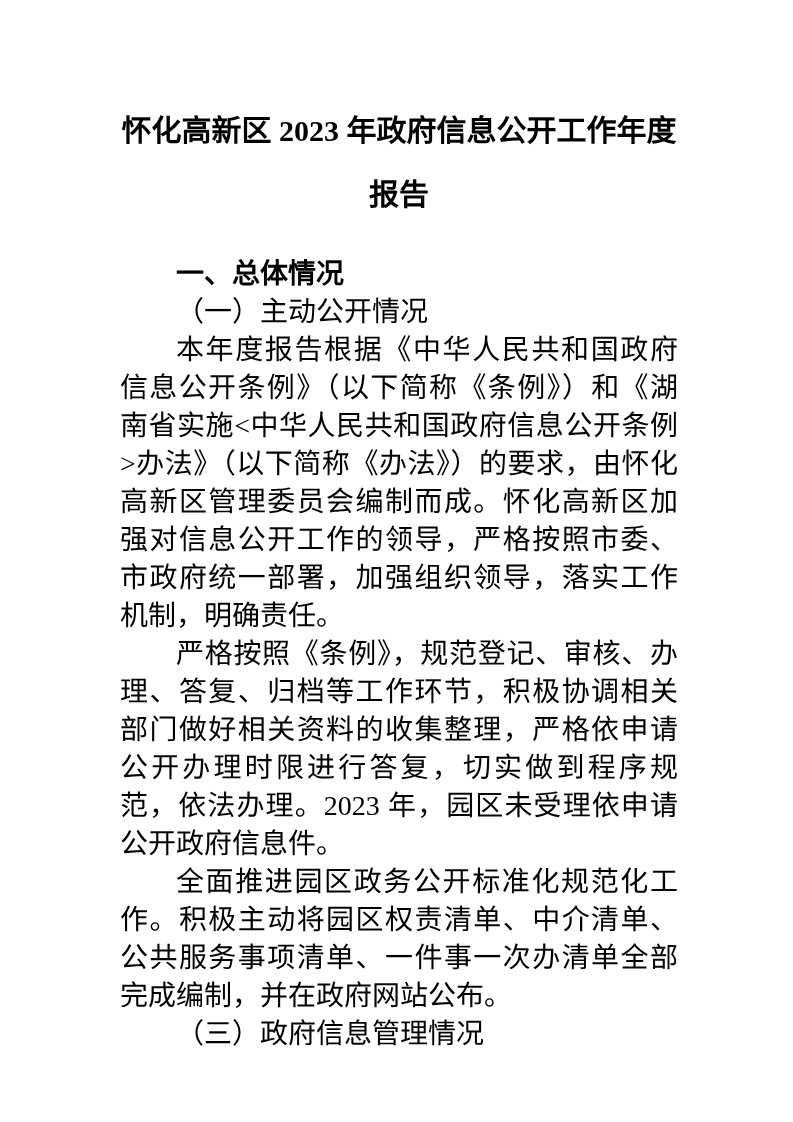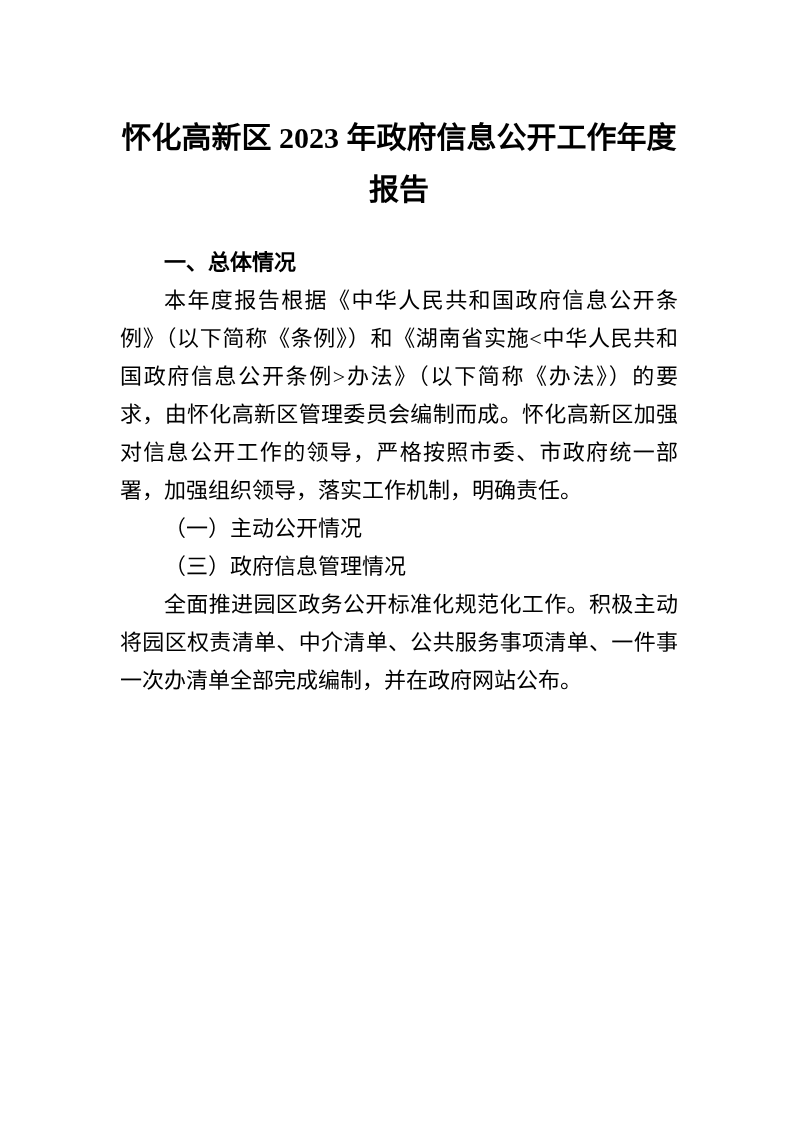--- a/index.html
+++ b/index.html
@@ -14,28 +14,28 @@
     margin: 0 auto;
     background: #ffffff;
     box-sizing: border-box;
     padding: 95px 115px 0 120px;
     overflow: hidden;
     color: #000000;
     font-family: "Liberation Serif", "DejaVu Serif", serif;
   }
   .doc-title {
     font-size: 30px;
-    line-height: 52px;
+    line-height: 64px;
     font-weight: bold;
     text-align: center;
-    margin: 17px 0 28px 0;
+    margin: 4px 0 28px 0;
     font-family: "Liberation Serif", "DejaVu Serif", serif;
   }
   .block {
-    font-size: 22px;
+    font-size: 28px;
     line-height: 38px;
     margin: 0;
   }
   .heading {
     font-family: "Liberation Sans", "DejaVu Sans", sans-serif;
     font-weight: bold;
     text-indent: 2em;
   }
   .subheading {
     text-indent: 2em;
@@ -47,23 +47,24 @@
   }
 </style>
 </head>
 <body>
 
 <div class="page">
   <h1 class="doc-title">怀化高新区 2023 年政府信息公开工作年度报告</h1>
 
   <p class="block heading">一、总体情况</p>
 
+  <p class="block subheading">（一）主动公开情况</p>
+
   <p class="block paragraph">本年度报告根据《中华人民共和国政府信息公开条例》（以下简称《条例》）和《湖南省实施&lt;中华人民共和国政府信息公开条例&gt;办法》（以下简称《办法》）的要求，由怀化高新区管理委员会编制而成。怀化高新区加强对信息公开工作的领导，严格按照市委、市政府统一部署，加强组织领导，落实工作机制，明确责任。</p>
-
-  <p class="block subheading">（一）主动公开情况</p>
 
 
 
+  <p class="block paragraph">严格按照《条例》，规范登记、审核、办理、答复、归档等工作环节，积极协调相关部门做好相关资料的收集整理，严格依申请公开办理时限进行答复，切实做到程序规范，依法办理。2023 年，园区未受理依申请公开政府信息件。</p>
+
+  <p class="block paragraph">全面推进园区政务公开标准化规范化工作。积极主动将园区权责清单、中介清单、公共服务事项清单、一件事一次办清单全部完成编制，并在政府网站公布。</p>
 
   <p class="block subheading">（三）政府信息管理情况</p>
-
-  <p class="block paragraph">全面推进园区政务公开标准化规范化工作。积极主动将园区权责清单、中介清单、公共服务事项清单、一件事一次办清单全部完成编制，并在政府网站公布。</p>
 </div>
 
 </body></html>

